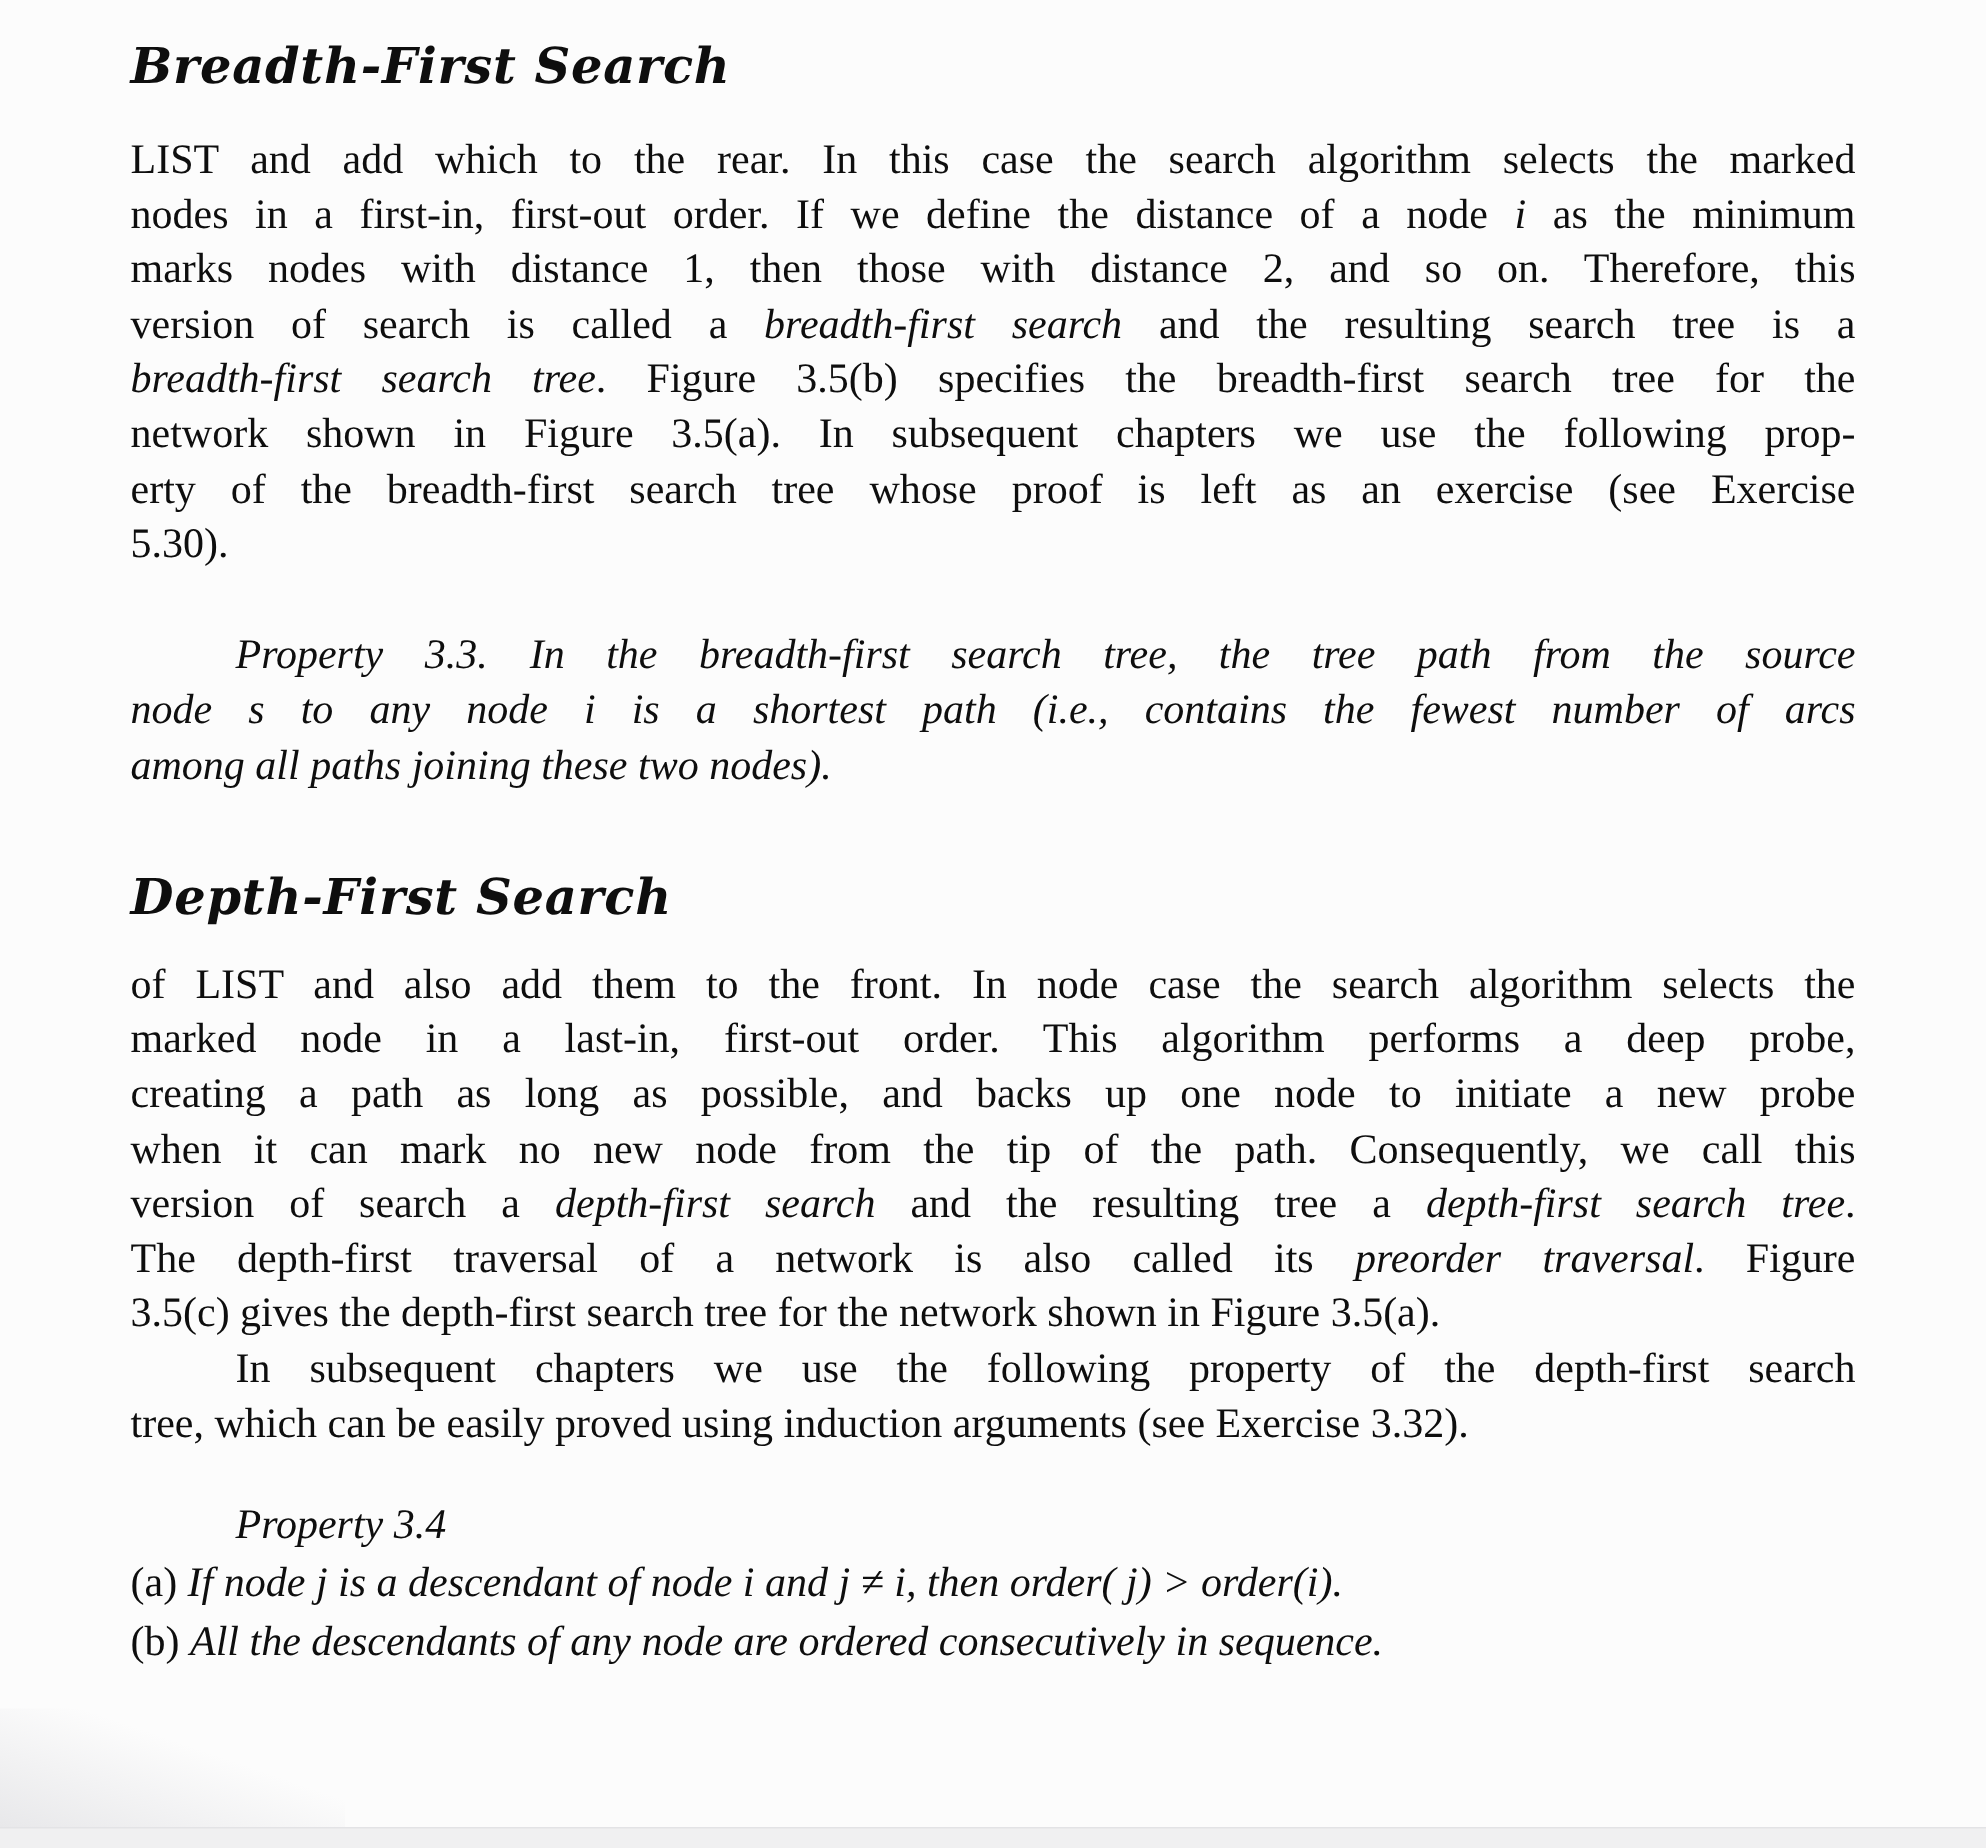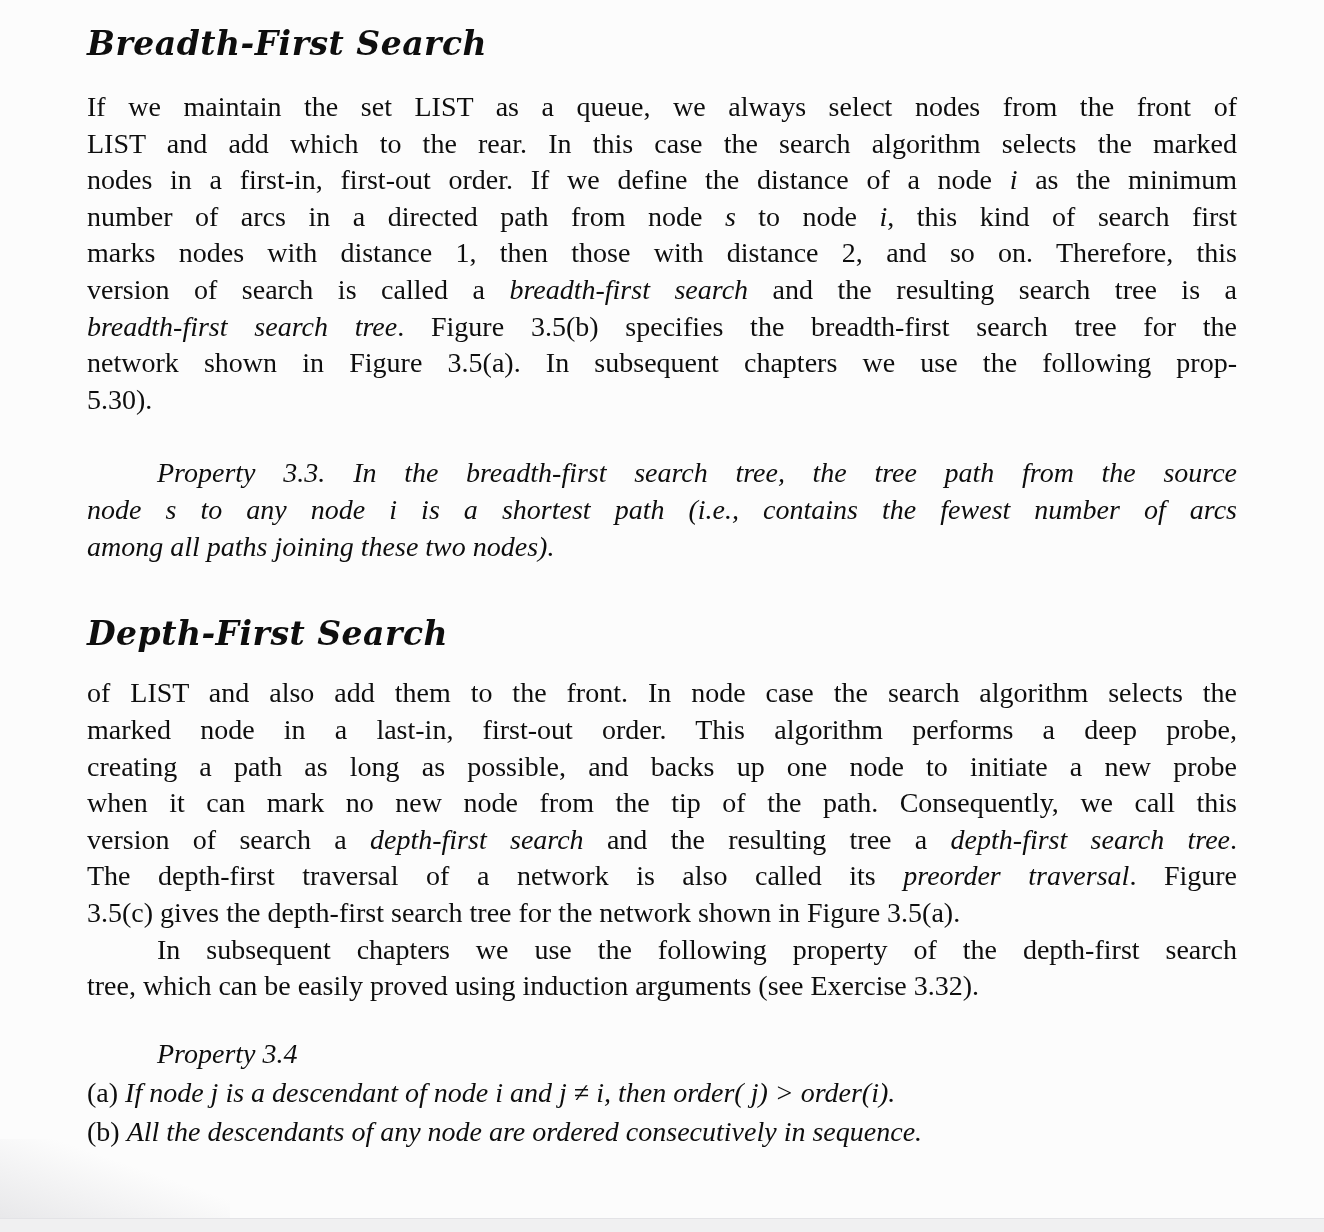--- a/index.html
+++ b/index.html
@@ -71,28 +71,27 @@
   }
 </style>
 </head>
 <body>
 
 <div class="page">
 
   <h2 class="section-heading">Breadth-First Search</h2>
 
   <div class="para">
-    <div class="line"><span>If we maintain the set LIST as a queue, we always select nodes from the front of</span></div>
     <div class="line"><span>LIST and add which to the rear. In this case the search algorithm selects the marked</span></div>
     <div class="line"><span>nodes in a first-in, first-out order. If we define the distance of a node </span><span class="seg-i">i</span><span> as the minimum</span></div>
-    <div class="line"><span>number of arcs in a directed path from node </span><span class="seg-i">s</span><span> to node </span><span class="seg-i">i</span><span>, this kind of search first</span></div>
     <div class="line"><span>marks nodes with distance 1, then those with distance 2, and so on. Therefore, this</span></div>
     <div class="line"><span>version of search is called a </span><span class="seg-i">breadth-first search</span><span> and the resulting search tree is a</span></div>
     <div class="line"><span class="seg-i">breadth-first search tree</span><span>. Figure 3.5(b) specifies the breadth-first search tree for the</span></div>
     <div class="line"><span>network shown in Figure 3.5(a). In subsequent chapters we use the following prop-</span></div>
+    <div class="line"><span>erty of the breadth-first search tree whose proof is left as an exercise (see Exercise</span></div>
     <div class="line last"><span>5.30).</span></div>
   </div>
 
   <div class="property-block">
     <div class="line indent-first"><span class="seg-bi">Property 3.3.</span><span class="seg-i">In the breadth-first search tree, the tree path from the source</span></div>
     <div class="line"><span class="seg-i">node s to any node i is a shortest path (i.e., contains the fewest number of arcs</span></div>
     <div class="line last"><span class="seg-i">among all paths joining these two nodes).</span></div>
   </div>
 
   <h2 class="section-heading heading-dfs">Depth-First Search</h2>

